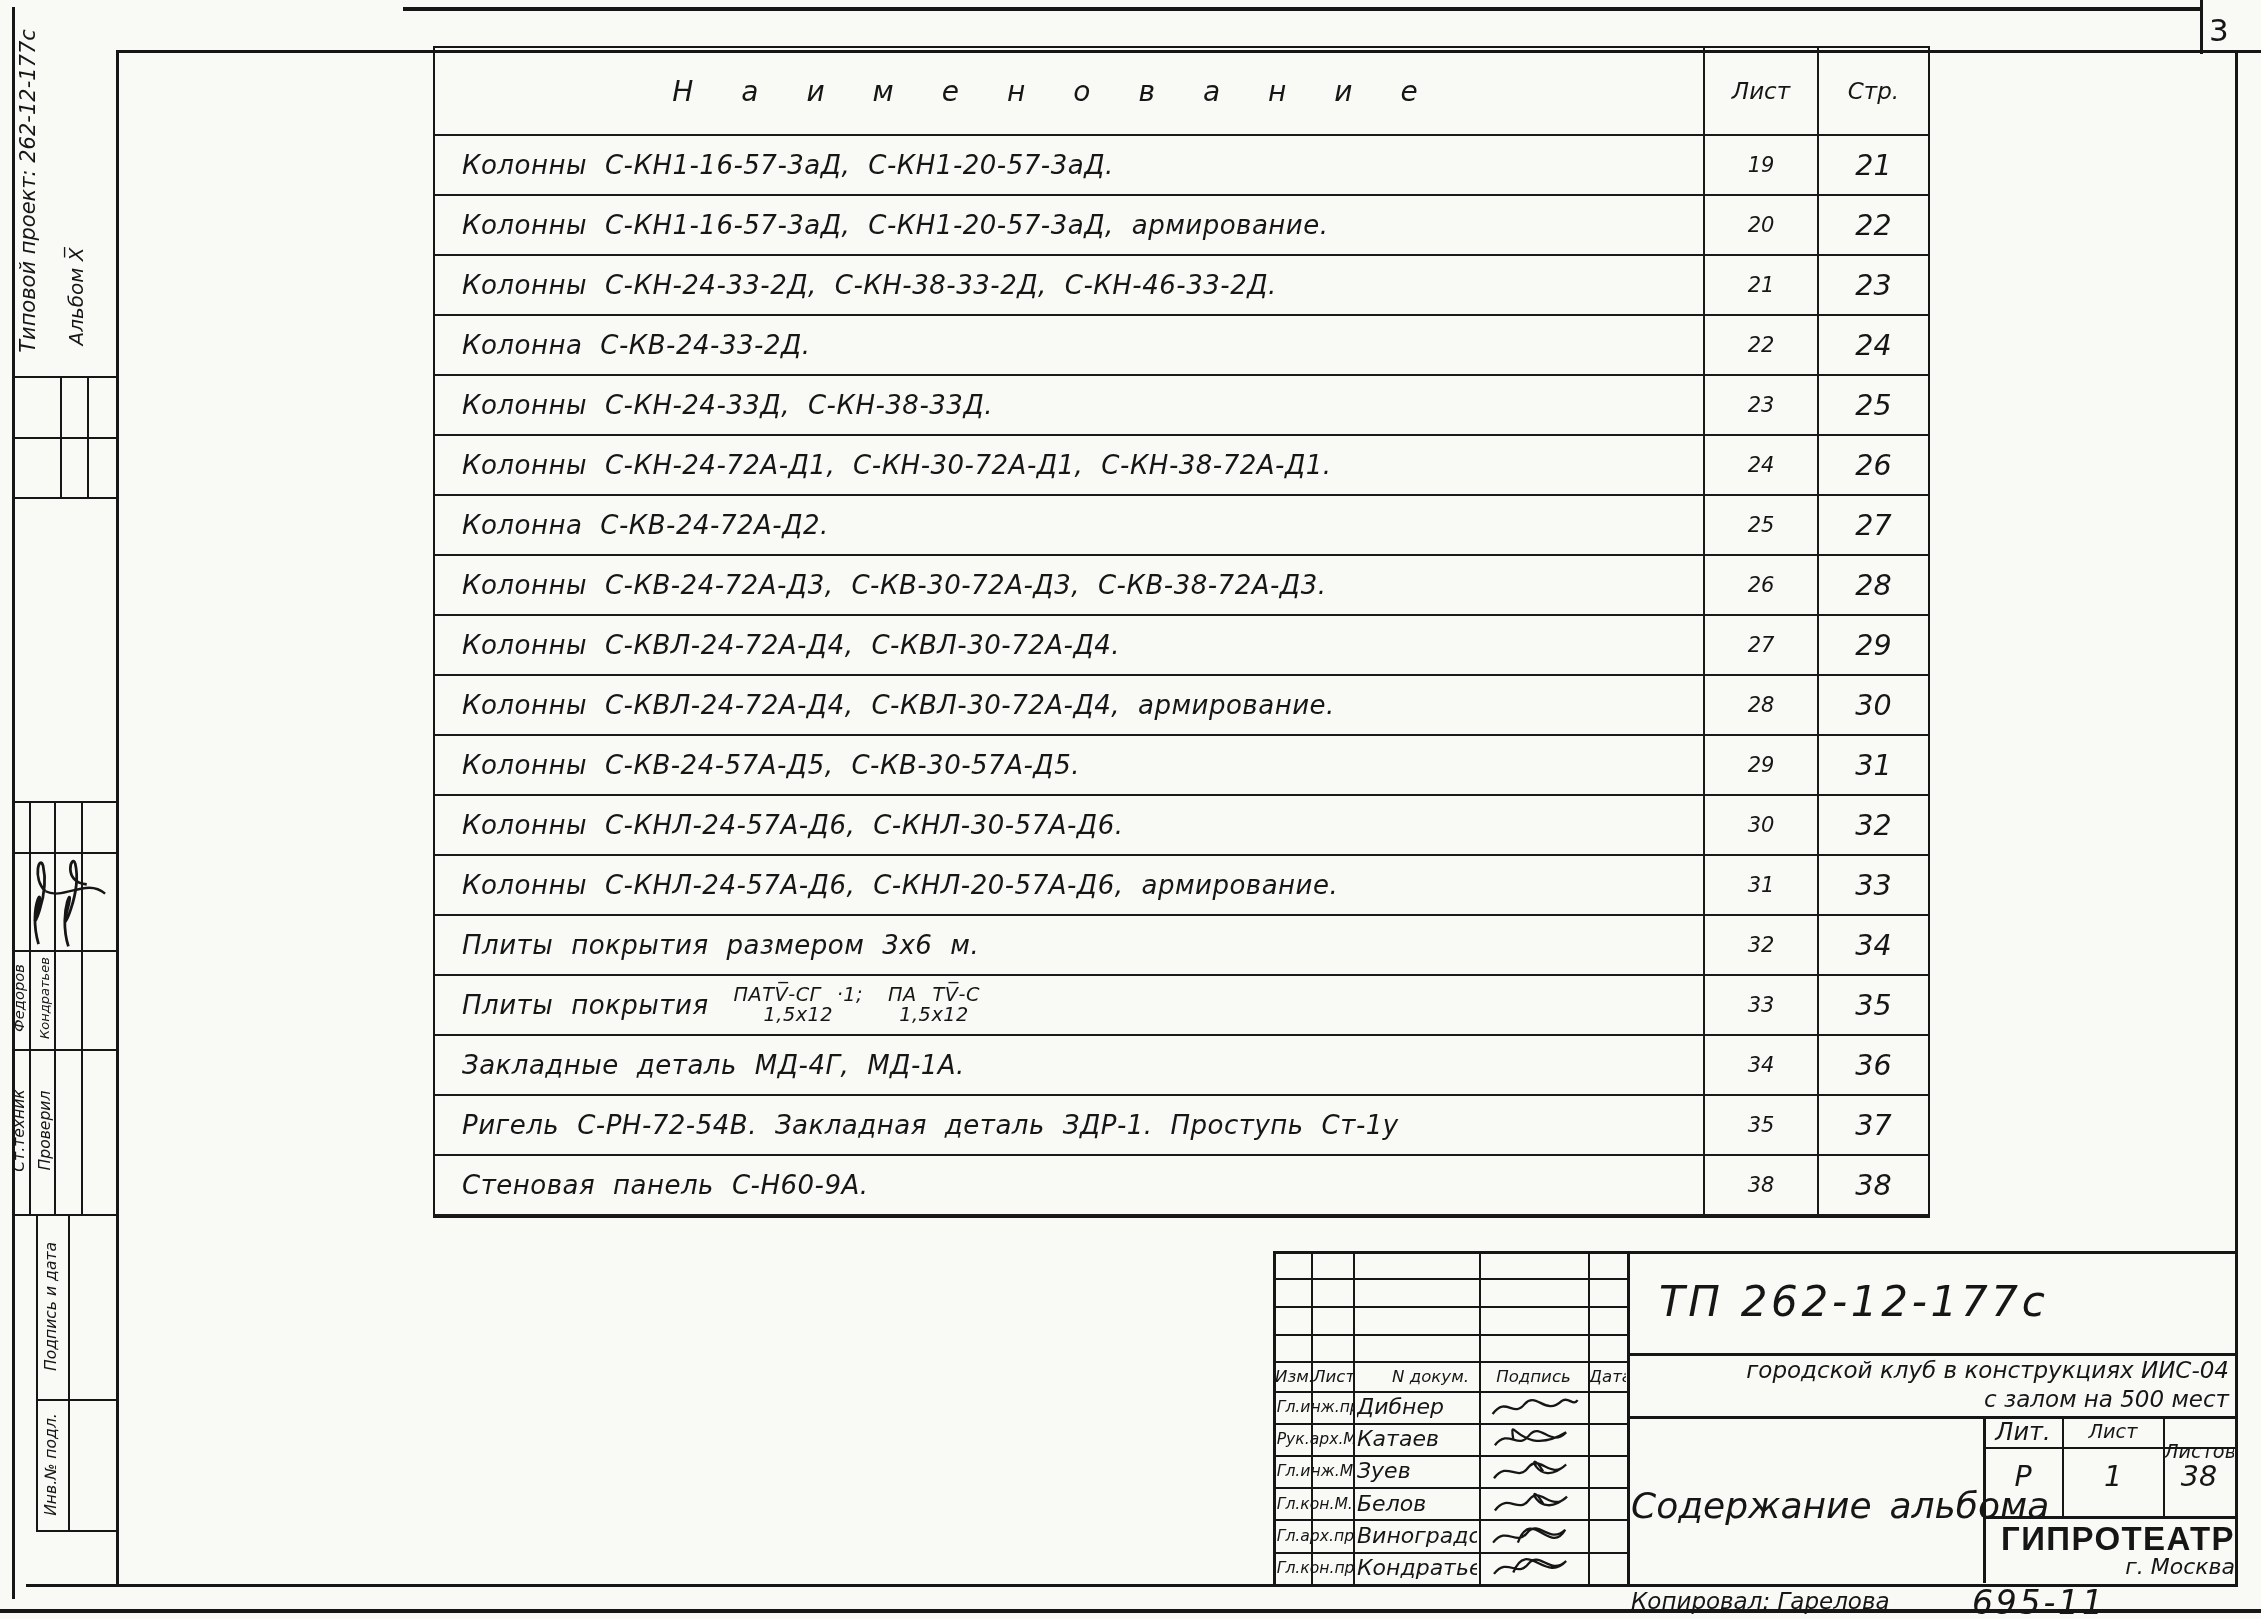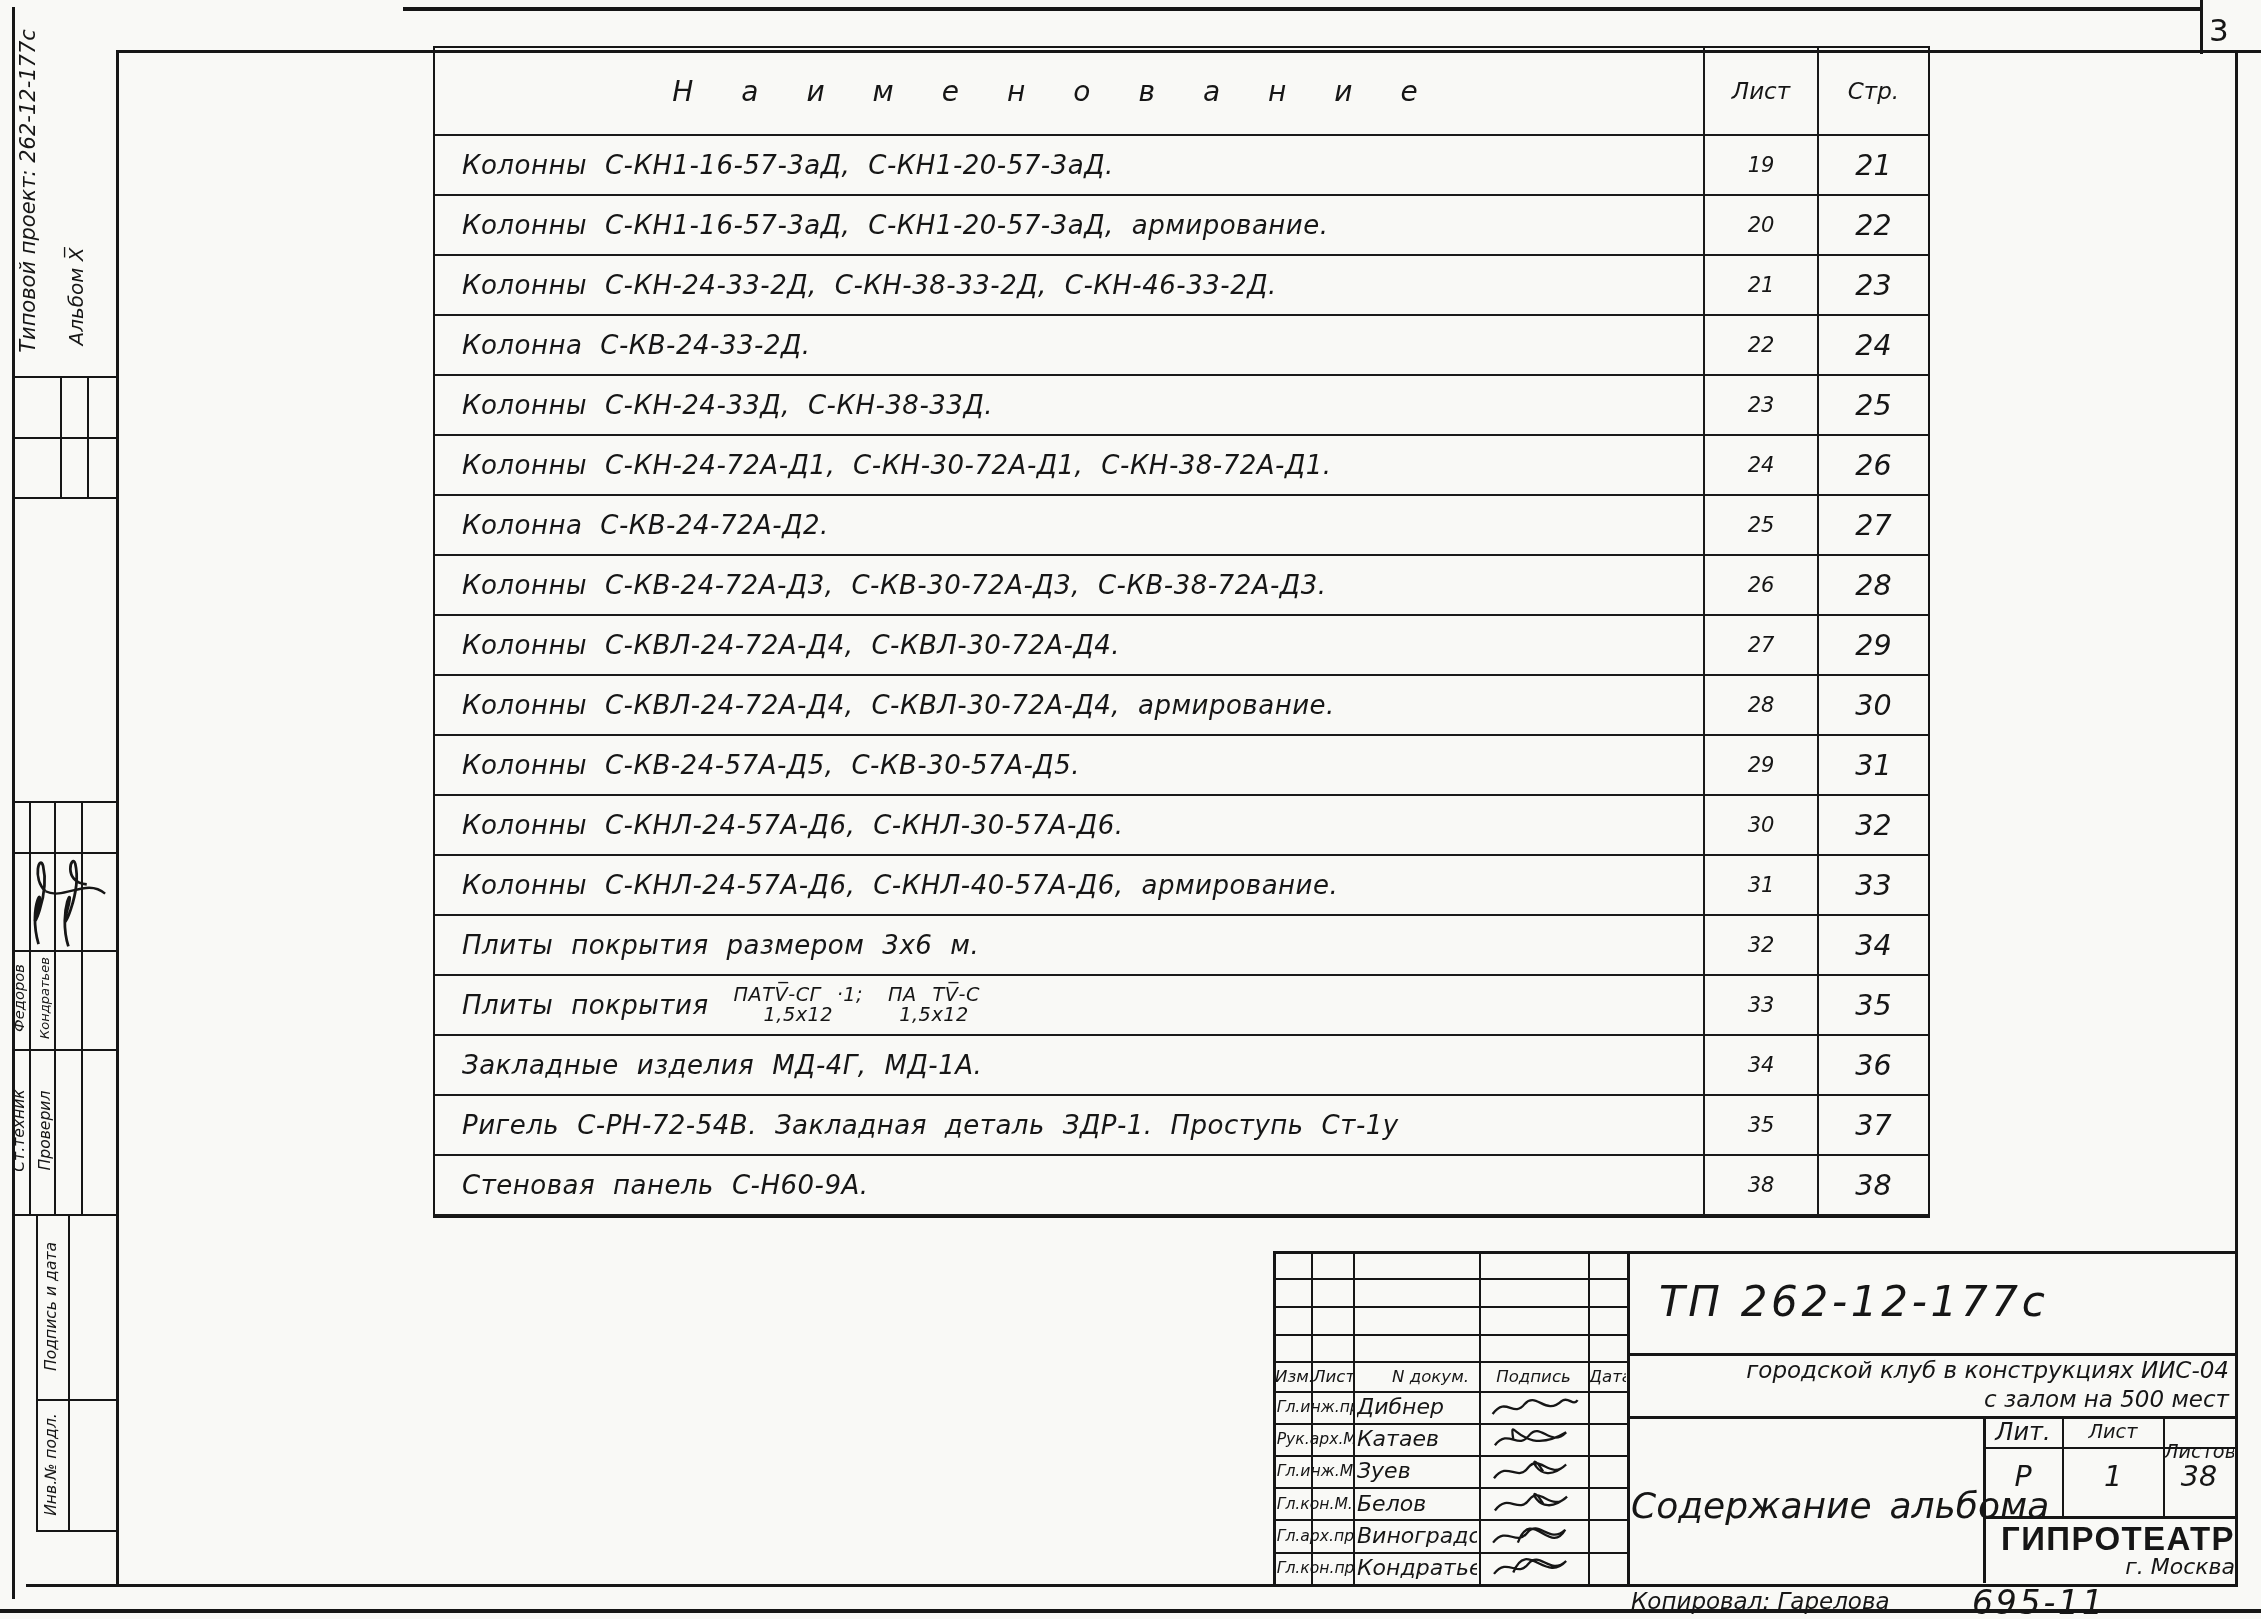--- a/index.html
+++ b/index.html
@@ -155,21 +155,21 @@
         <span>Колонны  С-КВ-24-57А-Д5,  С-КВ-30-57А-Д5.</span>
       </div>
       <div class="t-cell t-c2 r-sheet hw">29</div>
       <div class="t-cell r-page hw">31</div>
       <div class="t-cell t-c1 r-name hw">
         <span>Колонны  С-КНЛ-24-57А-Д6,  С-КНЛ-30-57А-Д6.</span>
       </div>
       <div class="t-cell t-c2 r-sheet hw">30</div>
       <div class="t-cell r-page hw">32</div>
       <div class="t-cell t-c1 r-name hw">
-        <span>Колонны  С-КНЛ-24-57А-Д6, С-КНЛ-40-57А-Д6,  армирование.</span>
+        <span>Колонны  С-КНЛ-24-57А-Д6, С-КНЛ-20-57А-Д6,  армирование.</span>
       </div>
       <div class="t-cell t-c2 r-sheet hw">31</div>
       <div class="t-cell r-page hw">33</div>
       <div class="t-cell t-c1 r-name hw">
         <span>Плиты  покрытия  размером  3х6 м.</span>
       </div>
       <div class="t-cell t-c2 r-sheet hw">32</div>
       <div class="t-cell r-page hw">34</div>
       <div class="t-cell t-c1 r-name hw">
         <span>Плиты  покрытия</span>
@@ -178,21 +178,21 @@
           <span class="fbot">1,5х12</span>
         </span>
         <span class="frac">
           <span class="ftop">ПА ТV̅-С</span>
           <span class="fbot">1,5х12</span>
         </span>
       </div>
       <div class="t-cell t-c2 r-sheet hw">33</div>
       <div class="t-cell r-page hw">35</div>
       <div class="t-cell t-c1 r-name hw">
-        <span>Закладные  изделия  МД-4Г,  МД-1А.</span>
+        <span>Закладные  деталь  МД-4Г,  МД-1А.</span>
       </div>
       <div class="t-cell t-c2 r-sheet hw">34</div>
       <div class="t-cell r-page hw">36</div>
       <div class="t-cell t-c1 r-name hw">
         <span>Ригель  С-РН-72-54В.  Закладная  деталь  ЗДР-1.  Проступь Ст-1у</span>
       </div>
       <div class="t-cell t-c2 r-sheet hw">35</div>
       <div class="t-cell r-page hw">37</div>
       <div class="t-cell t-c1 r-name hw">
         <span>Стеновая  панель  С-Н60-9А.</span>

